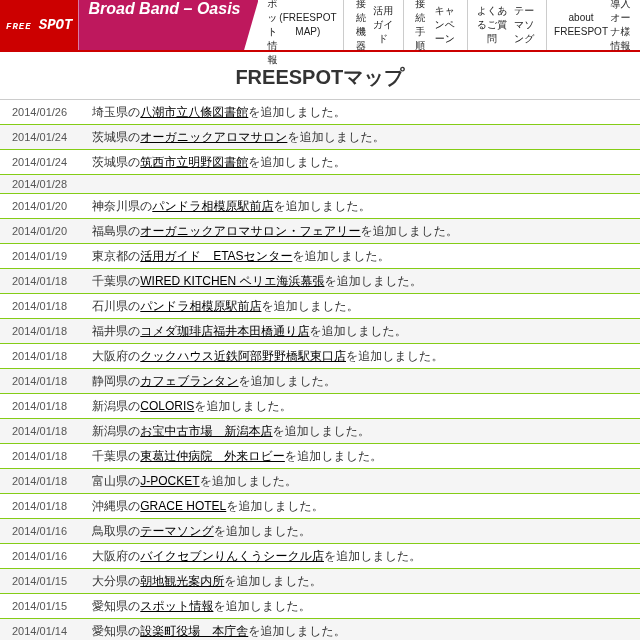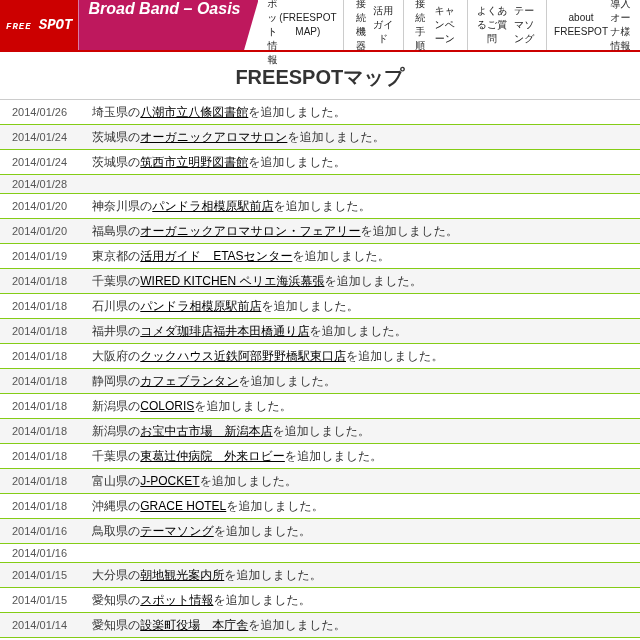--- a/index.html
+++ b/index.html
@@ -219,20 +219,21 @@
     <div class="news-row">
       <span class="news-date">2014/01/18</span>
       <span class="news-text">沖縄県の<a class="news-link" href="#">GRACE HOTEL</a>を追加しました。</span>
     </div>
     <div class="news-row">
       <span class="news-date">2014/01/16</span>
       <span class="news-text">鳥取県の<a class="news-link" href="#">テーマソング</a>を追加しました。</span>
     </div>
     <div class="news-row">
       <span class="news-date">2014/01/16</span>
+      <span class="news-text">大阪府の<a class="news-link" href="#">バイクセブンりんくうシークル店</a>を追加しました。</span>
     </div>
     <div class="news-row">
       <span class="news-date">2014/01/15</span>
       <span class="news-text">大分県の<a class="news-link" href="#">朝地観光案内所</a>を追加しました。</span>
     </div>
     <div class="news-row">
       <span class="news-date">2014/01/15</span>
       <span class="news-text">愛知県の<a class="news-link" href="#">スポット情報</a>を追加しました。</span>
     </div>
     <div class="news-row">

